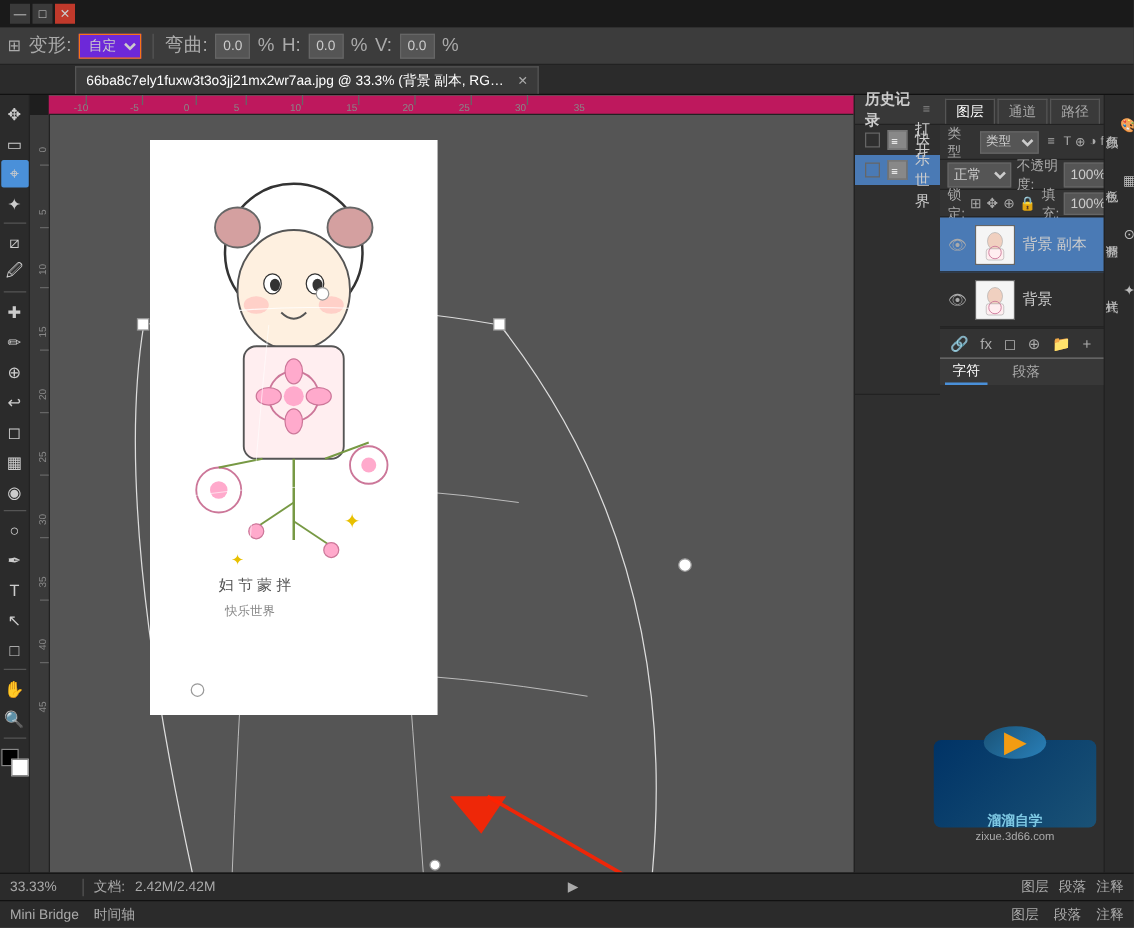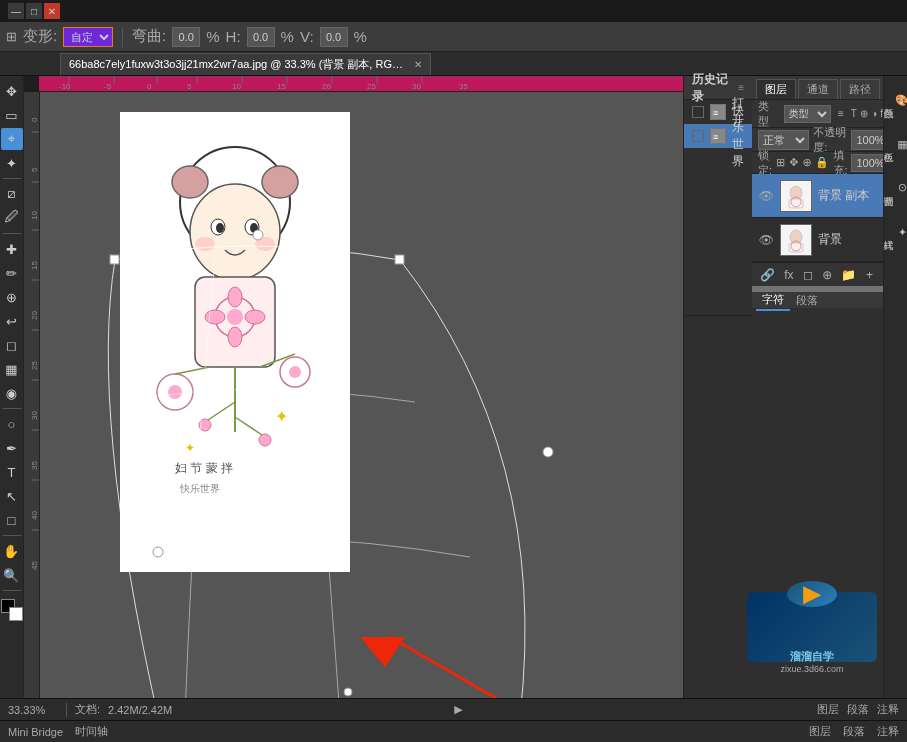--- a/index.html
+++ b/index.html
@@ -550,23 +550,23 @@
       left: 0;
       pointer-events: none;
     }
 
     
     .bottom-char-row {
       height: 22px;
       background: #383838;
       display: flex;
       align-items: center;
-      gap: 0;
+      gap: 14px;
       padding: 0 4px;
-      border-top: 6px solid #737373;
+      border-top: 1px solid #737373;
     }
     .char-tab {
       font-size: 11px;
       color: #aaa;
       padding: 2px 6px;
       cursor: pointer;
     }
     .char-tab.active { color: #fff; border-bottom: 2px solid #4a90d9; }
 
     

